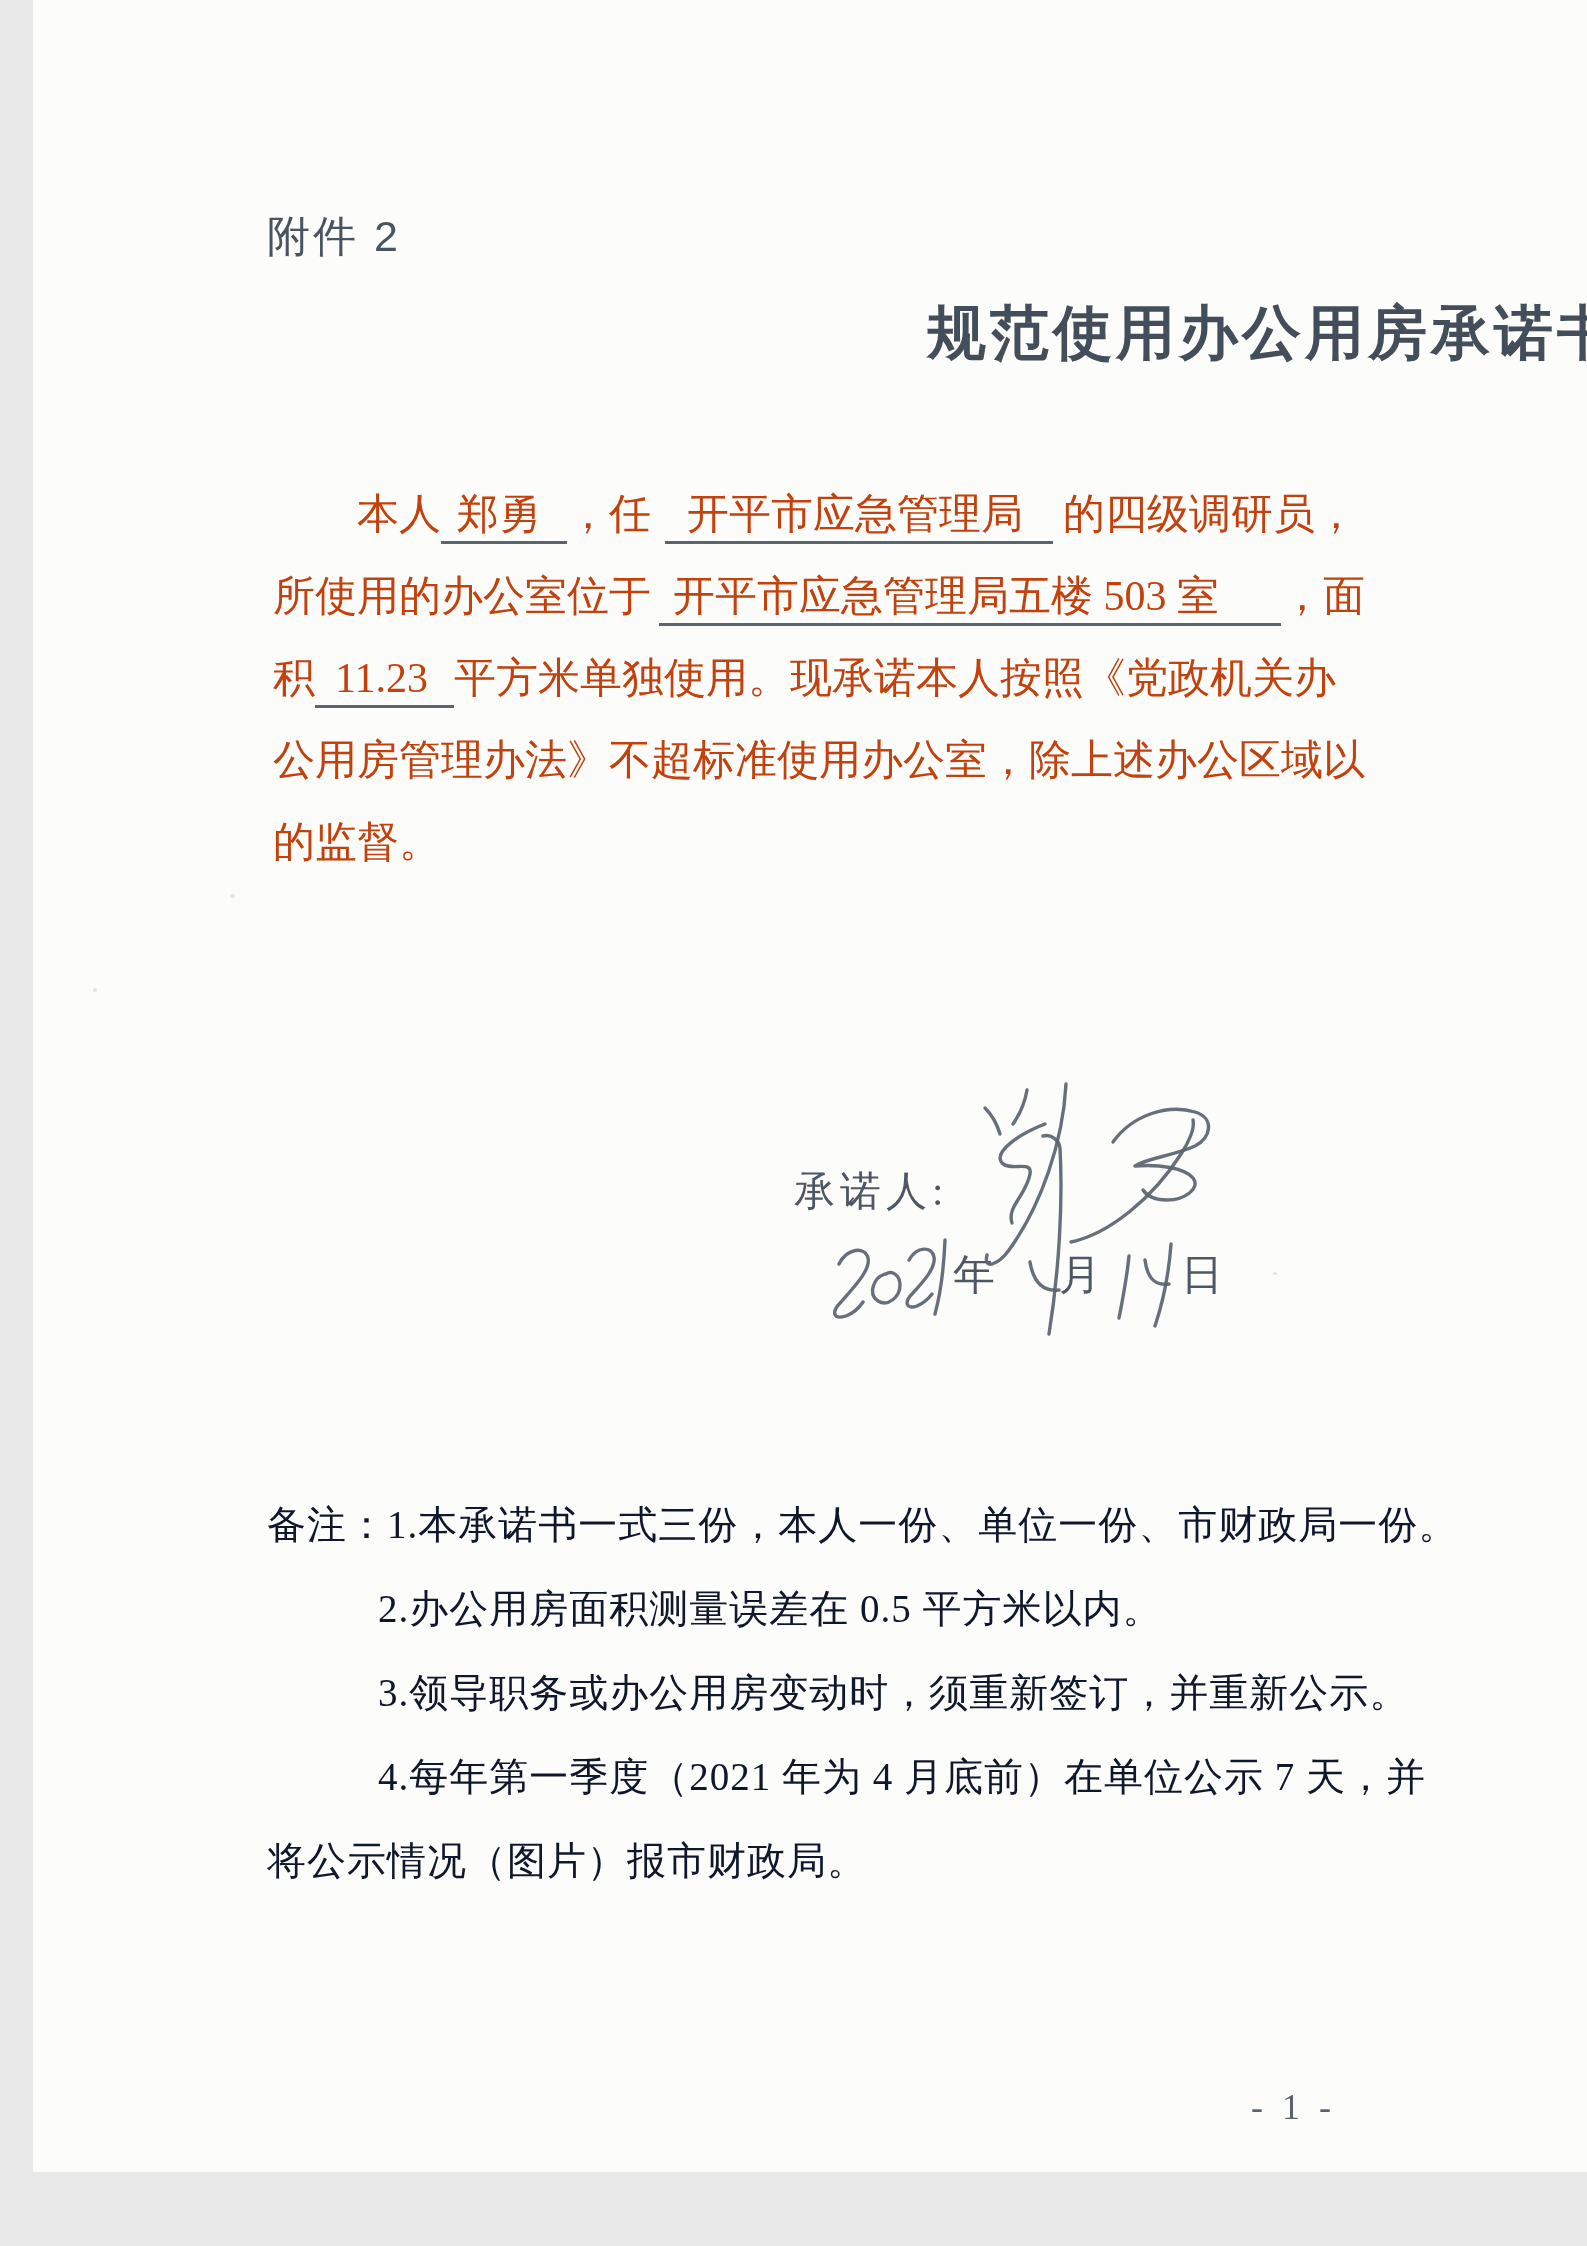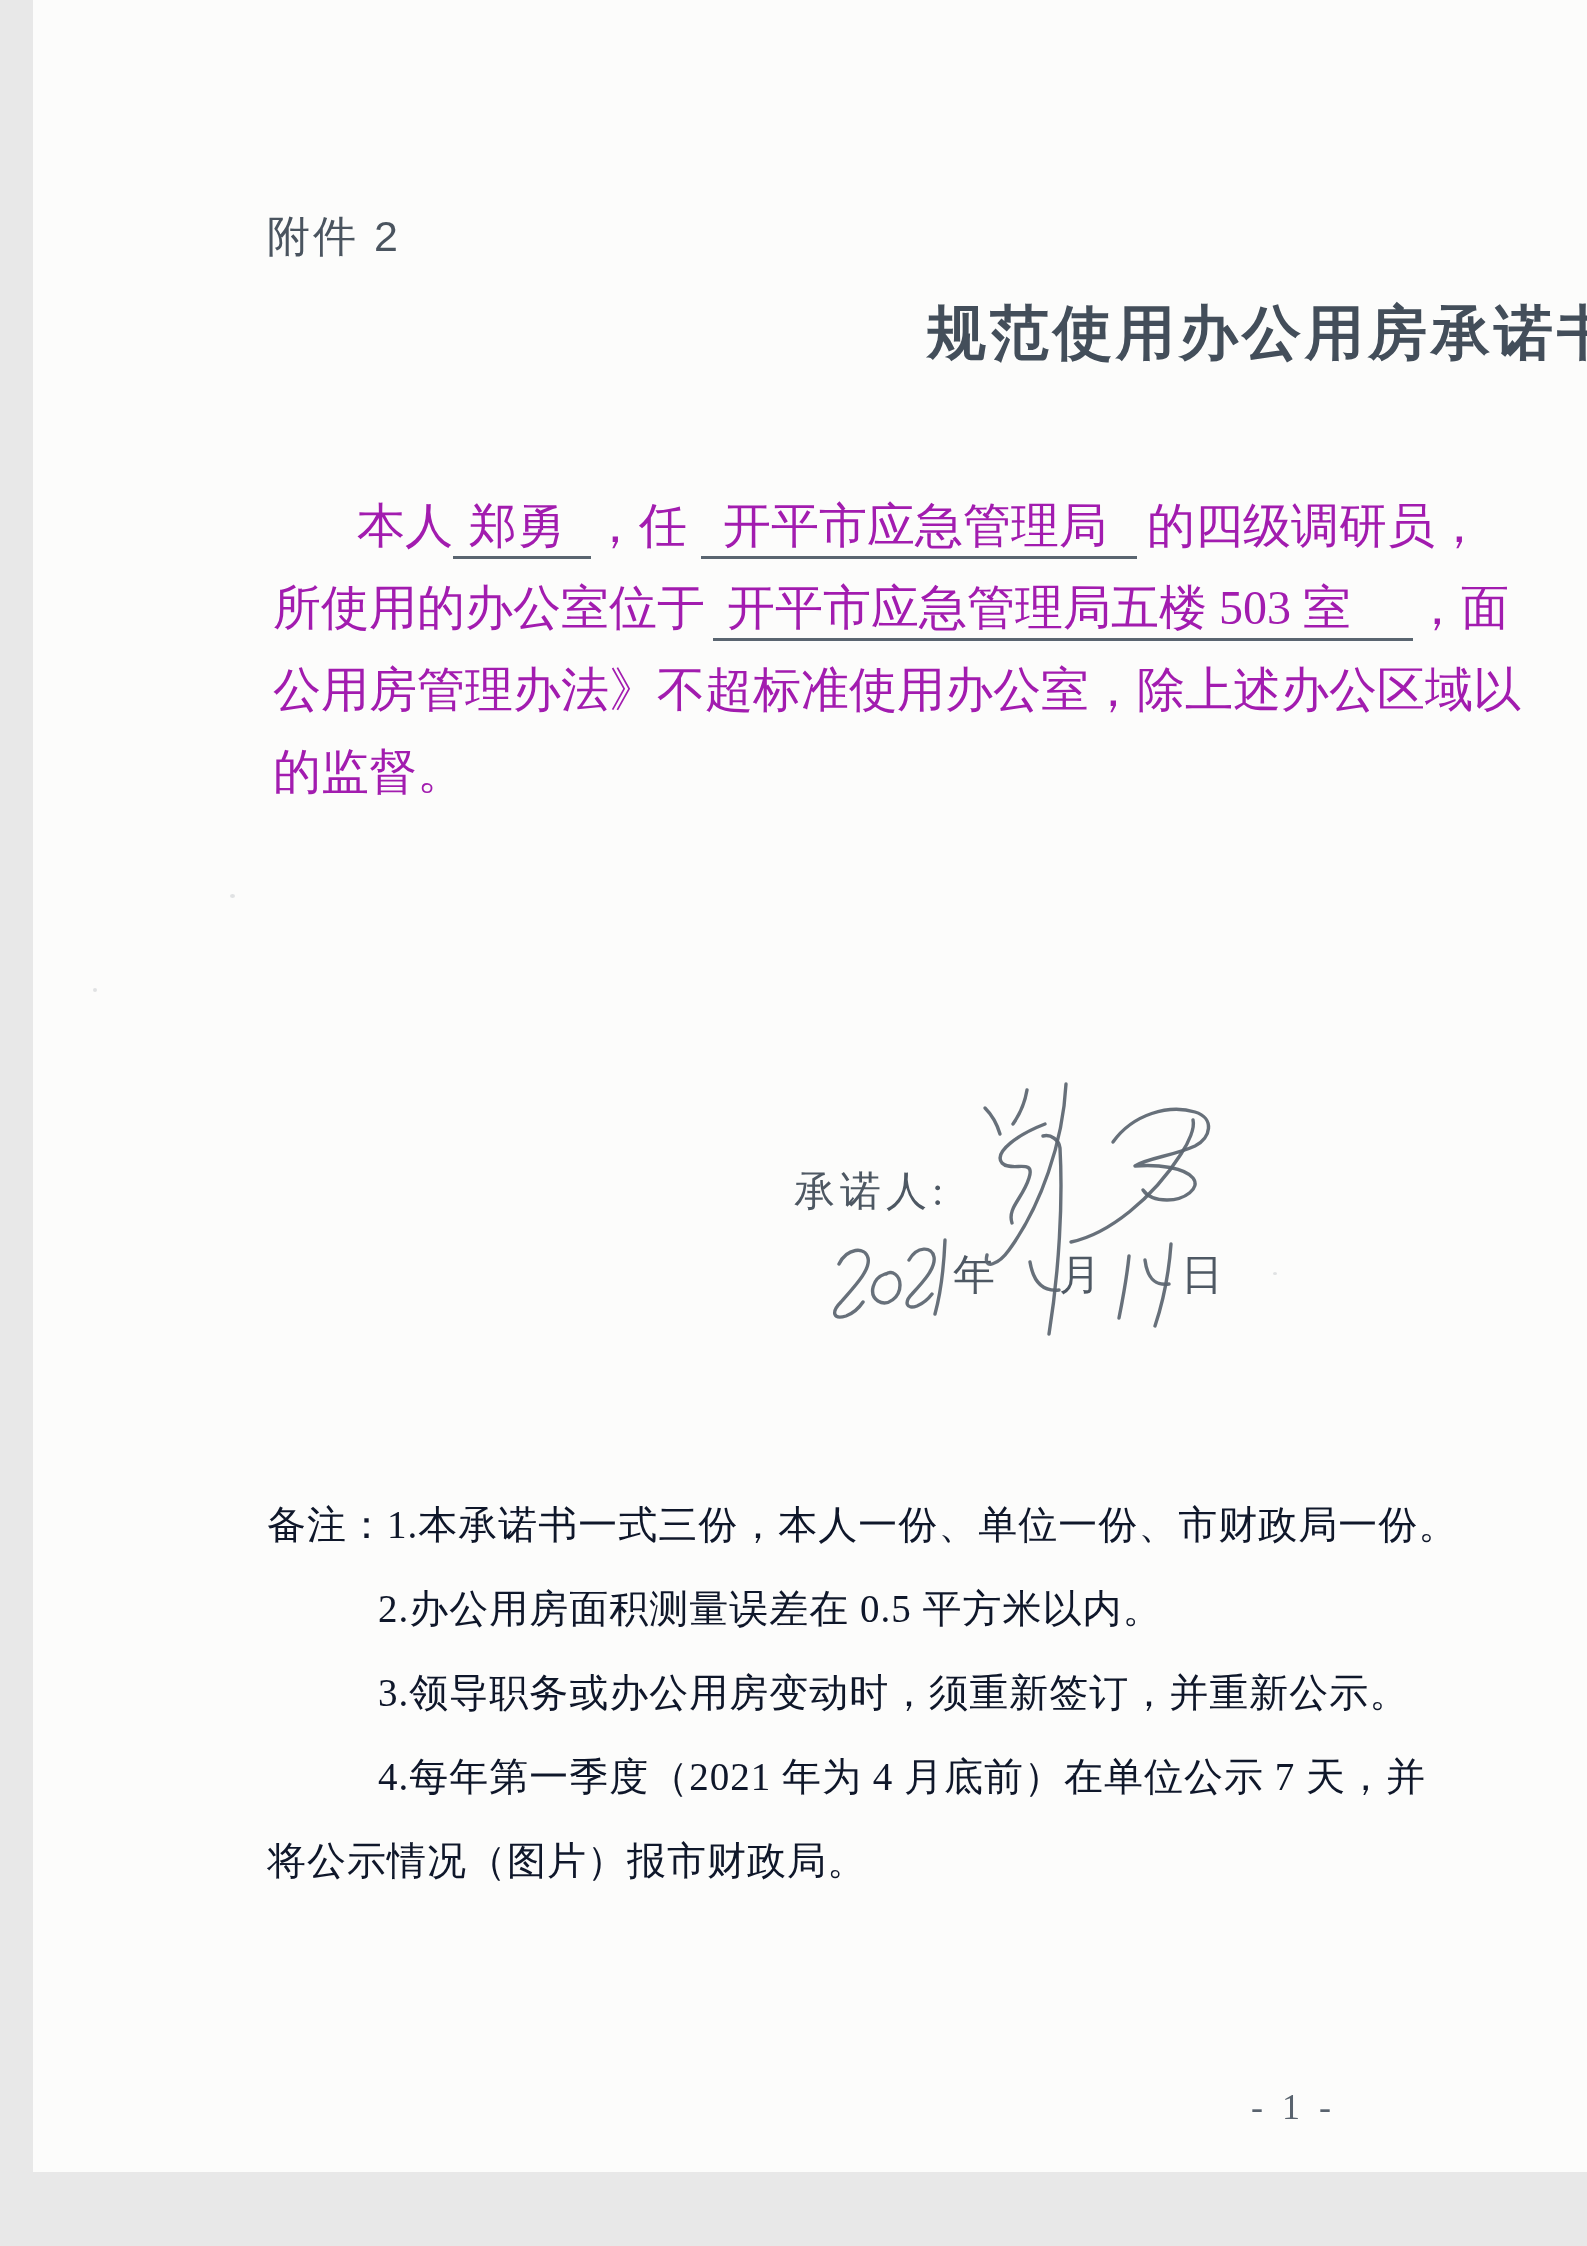--- a/index.html
+++ b/index.html
@@ -18,22 +18,22 @@
     font-size:43px;font-weight:500;letter-spacing:3px;color:#4a545f;
     white-space:nowrap;
   }
   .doc-title{
     position:absolute;left:0;top:294px;width:100%;
     text-align:right;
     font-size:59px;font-weight:700;letter-spacing:4px;color:#434e5a;
     white-space:nowrap;
   }
   .body-text{
-    position:absolute;left:240px;top:485px;width:1110px;
-    font-size:48px;line-height:82px;color:#a21caf;
+    position:absolute;left:240px;top:473px;width:1110px;
+    font-size:42px;line-height:82px;color:#c2410c;
   }
   .body-line{white-space:nowrap;}
   .indent{display:inline-block;width:84px;}
   .fillin{
     border-bottom:3px solid #5a6570;
     padding-bottom:4px;
     white-space:nowrap;
   }
   .fillin.name{padding-left:16px;padding-right:26px;}
   .fillin.org{padding-left:22px;padding-right:30px;margin-left:14px;margin-right:10px;}
@@ -78,20 +78,21 @@
 
 <div class="page">
 
   <div class="attachment-label">附件 2</div>
 
   <div class="doc-title">规范使用办公用房承诺书</div>
 
   <div class="body-text">
     <div class="body-line"><span class="indent"></span><span>本人</span><span class="fillin name">郑勇</span><span>，任</span><span class="fillin org">开平市应急管理局</span><span>的四级调研员，</span></div>
     <div class="body-line"><span>所使用的办公室位于</span><span class="fillin office">开平市应急管理局五楼 503 室</span><span>，面</span></div>
+    <div class="body-line"><span>积</span><span class="fillin area">11.23</span><span>平方米单独使用。现承诺本人按照《党政机关办</span></div>
     <div class="body-line">公用房管理办法》不超标准使用办公室，除上述办公区域以</div>
     <div class="body-line">的监督。</div>
   </div>
 
   <div class="sig-label">承诺人:</div>
 
   <span class="date-char year">年</span>
   <span class="date-char month">月</span>
   <span class="date-char day">日</span>
 

